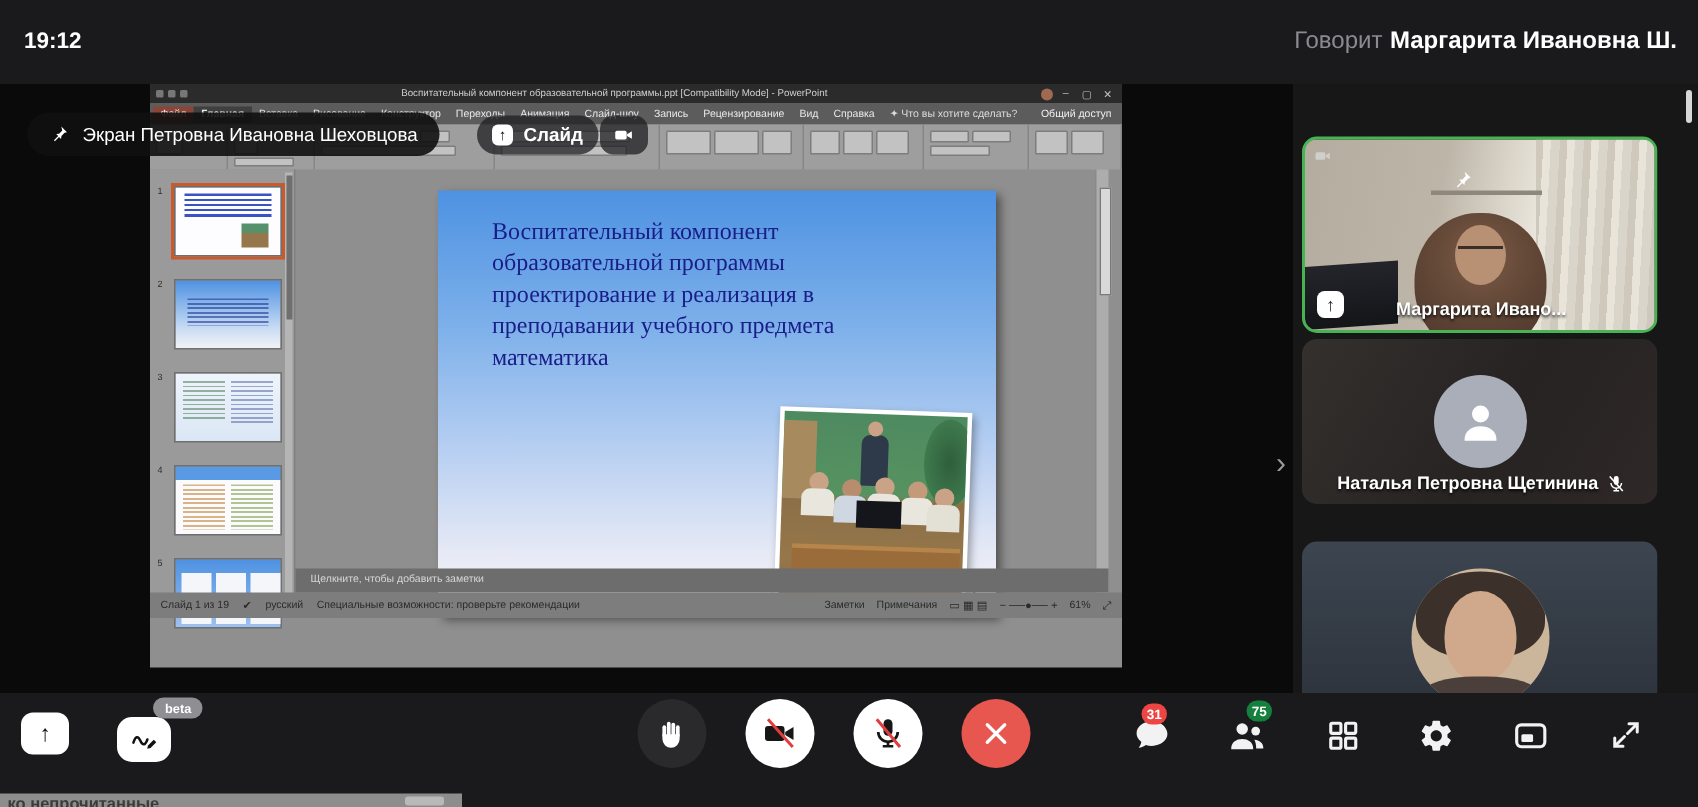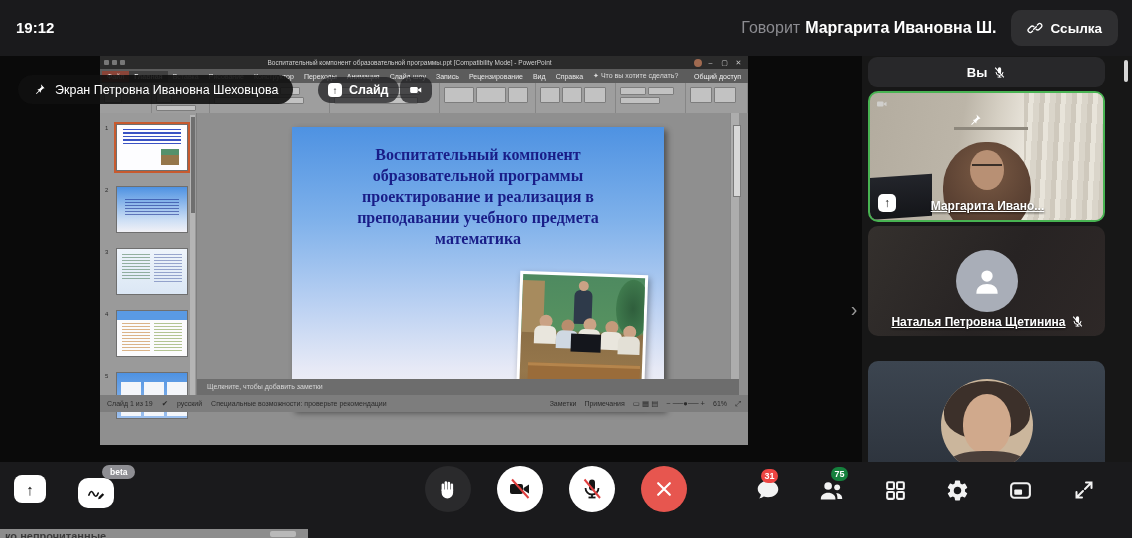--- a/index.html
+++ b/index.html
@@ -76,22 +76,22 @@
   .t5::before { content:""; position:absolute; left:4px; top:9px; width:20px; height:34px;
                 background:#f4f6fa; box-shadow:23px 0 0 #f4f6fa, 46px 0 0 #f4f6fa; }
   .thumbscroll { position:absolute; right:1px; top:2px; bottom:2px; width:5px; background:#b5b5b5; }
   .thumbscroll::after { content:""; position:absolute; top:2px; left:0.5px; width:4px; height:96px;
                         background:#6f6f6f; }
 
   .canvas { position:absolute; left:97px; right:9px; top:0; bottom:0; }
   .slide { position:absolute; left:95px; top:14px; width:372px; height:283px;
            background:linear-gradient(#4e92e2 0%,#7db0ea 32%,#b9d0f2 62%,#e6e9f6 85%,#f5f3f5 100%);
            box-shadow:3px 3px 6px rgba(0,0,0,.45); }
-  .slide-title { position:absolute; top:17px; left:36px; right:36px; text-align:center;
-                 font-family:"Liberation Serif", serif; font-weight:700; font-size:16px;
+  .slide-title { position:absolute; top:17px; left:36px; right:36px; 
+                 font-family:"Liberation Serif", serif; font-weight:400; font-size:16px;
                  line-height:1.32; color:#191d88; }
   .slide-author { position:absolute; left:32px; top:184px; width:190px;
                   font-family:"Liberation Serif", serif; font-style:italic; font-weight:700;
                   font-size:8.5px; line-height:1.55; color:#1d2280; white-space:pre-line; }
   .slide-photo { position:absolute; left:226px; top:146px; width:128px; height:130px;
                  background:#fff; padding:3px; transform:rotate(2deg);
                  box-shadow:2px 3px 6px rgba(0,0,0,.35); }
   .photo-inner { position:relative; width:100%; height:100%; overflow:hidden;
                  background:linear-gradient(#4e8a60 0%,#579260 44%,#8c6f47 47%,#96774b 78%,#8a6a43 100%); }
   .ph-cab { position:absolute; left:0; top:6px; width:22px; height:52px; background:#a78b5e; }
@@ -153,23 +153,23 @@
              height:40px; border-radius:50%; background:#b8907406; background:#b89074; }
   .mv-glasses { position:absolute; left:50%; bottom:48px; transform:translateX(-50%); width:30px;
                 height:8px; border-top:2px solid #3a2f28; }
   .mv-monitor { position:absolute; left:0; bottom:0; width:62px; height:42px;
                 background:linear-gradient(#23252b,#141519); transform:skewY(-4deg); transform-origin:left bottom; }
   .mv-cam { position:absolute; left:6px; top:5px; color:#d8d8d8; opacity:.8; }
   .mv-pin { position:absolute; left:42%; top:20px; color:#fff; }
   .mv-share { position:absolute; left:8px; bottom:8px; width:18px; height:18px; border-radius:5px;
               background:#fff; color:#111; font-size:12px; font-weight:700; display:flex;
               align-items:center; justify-content:center; }
-  .tname { position:absolute; left:2px; right:0; bottom:7px; display:flex; align-items:flex-start;
+  .tname { position:absolute; left:2px; right:0; bottom:7px; display:flex; align-items:flex-end;
            justify-content:center; gap:5px; font-size:12px; font-weight:600; color:#fff;
-           text-shadow:0 1px 2px rgba(0,0,0,.85);text-decoration:underline; }
+           text-shadow:0 1px 2px rgba(0,0,0,.85); }
   .tile-n { top:169px; height:110px; background:linear-gradient(120deg,#34302d,#272323 55%,#2e2827); }
   .avatar-ph { position:absolute; left:50%; top:24px; transform:translateX(-50%); width:62px;
                height:62px; border-radius:50%; background:#a9aeb8; display:flex; align-items:center;
                justify-content:center; color:#fff; }
   .tile-p { top:304px; height:131px; background:linear-gradient(#3c4550,#2a3039); }
   .pavatar { position:absolute; left:50%; top:18px; transform:translateX(-50%); width:92px;
              height:92px; border-radius:50%; background:#cbb69c; overflow:hidden; }
   .pa-hair { position:absolute; left:3px; top:2px; width:86px; height:58px;
              border-radius:50% 50% 42% 42%; background:#3c302a; }
   .pa-face { position:absolute; left:22px; top:15px; width:48px; height:60px;
@@ -279,28 +279,20 @@
   <symbol id="i-person" viewBox="0 0 24 24">
     <circle cx="12" cy="8.5" r="4" fill="currentColor"></circle>
     <path d="M4.5 20.5c0-4.1 3.4-6.3 7.5-6.3s7.5 2.2 7.5 6.3v.5h-15z" fill="currentColor"></path>
   </symbol>
 </svg>
 
 <div class="topbar">
   <span class="time">19:12</span>
   <div class="top-right">
     <span class="speaking"><span class="prefix">Говорит</span><span>Маргарита Ивановна Ш.</span></span>
-    <button class="link-btn">
-      <span>
-          <svg width="16" height="16">
-            <use href="#i-link"></use>
-          </svg>
-        </span>
-      <span>Ссылка</span>
-    </button>
   </div>
 </div>
 
 <div class="stage">
 
   <div class="ppt">
     <div class="ppt-titlebar">
       <span class="ptb-dot"></span>
       <span class="ptb-dot"></span>
       <span class="ptb-dot"></span>
@@ -442,29 +434,20 @@
         <svg width="14" height="14">
           <use href="#i-cam"></use>
         </svg>
       </span>
   </button>
   <button class="collapse">›</button>
 </div>
 
 <div class="sidebar">
 
-  <div class="tile tile-you">
-    <span>Вы</span>
-    <span>
-      <svg width="13" height="13" viewBox="0 0 24 24" style="color:#fff">
-          <use href="#i-mic"></use>
-          <line x1="4" y1="3" x2="20" y2="21" stroke="currentColor" stroke-width="2"></line>
-        </svg>
-    </span>
-  </div>
 
   <div class="tile tile-m">
     <div class="mv-curtain"></div>
     <div class="mv-frame"></div>
     <div class="mv-monitor"></div>
     <div class="mv-hair"></div>
     <div class="mv-face"></div>
     <div class="mv-glasses"></div>
     <span class="mv-cam">
         <svg width="12" height="12">

